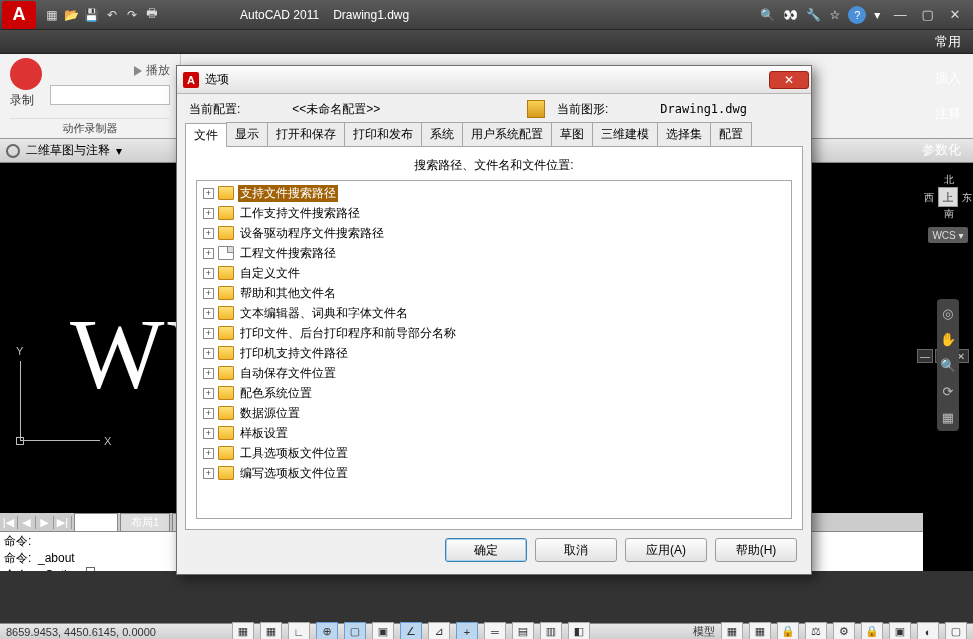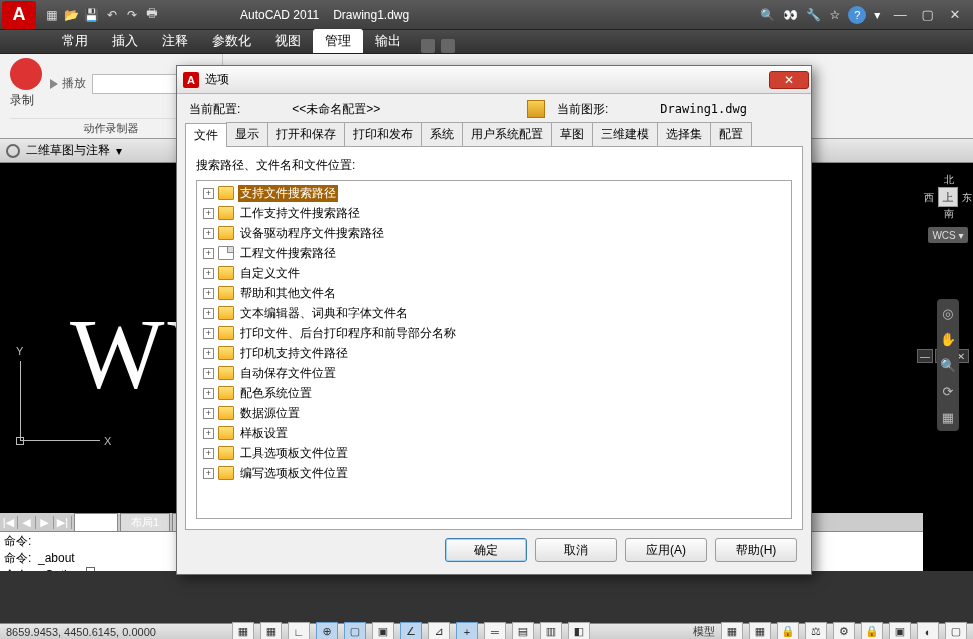--- a/index.html
+++ b/index.html
@@ -9,21 +9,21 @@
 .titlebar { height: 30px; background: linear-gradient(#5a5a5a,#3f3f3f); display: flex; align-items: center; color: #fff; font-size: 12px; border-bottom: 1px solid #222; }
 .titlebar .logo { width: 34px; height: 28px; margin-left: 2px; background:#c00; border-radius:3px; display:flex;align-items:center;justify-content:center;font-weight:bold;font-size:18px;color:#fff;}
 .titlebar .qat { display:flex; gap:4px; margin-left:8px;}
 .titlebar .qat span{width:16px;height:16px;display:inline-flex;align-items:center;justify-content:center;font-size:12px;color:#ddd;}
 .titlebar .titletext{ flex:0 0 auto; margin-left:80px; display:flex; gap:14px;}
 .titlebar .right{ margin-left:auto; display:flex; align-items:center; gap:8px; padding-right:6px;}
 .titlebar .help{ width:18px;height:18px;border-radius:50%;background:#4a90d9;color:#fff;display:flex;align-items:center;justify-content:center;font-size:11px;}
 .titlebar .winbtns span{display:inline-block;width:24px;text-align:center;color:#ddd;font-size:13px;}
 
 
-.ribbontabs { height: 24px; background: linear-gradient(#4a4a4a,#333); display:flex; align-items:flex-end; padding-left:50px; gap:0; font-size:13px; color:#fff; border-bottom:1px solid #222;}
+.ribbontabs { height: 24px; background: linear-gradient(#4a4a4a,#333); display:flex; align-items:flex-end; padding-left:50px; gap:12px; font-size:13px; color:#fff; border-bottom:1px solid #222;flex-direction:column;}
 .ribbontabs .tab{ padding:3px 12px; cursor:pointer;}
 .ribbontabs .tab.active{ background:#fff; color:#000; border-radius:3px 3px 0 0;}
 .ribbontabs .extra{ margin-left:8px; display:flex; gap:6px;}
 .ribbontabs .extra span{width:14px;height:14px;background:#666;border-radius:2px;}
 
 
 .ribbonpanel{ height:85px; background:#f2f2f2; border-bottom:1px solid #999; display:flex;}
 .ribbonpanel .group{ border-right:1px solid #c8c8c8; padding:4px 10px 2px 10px; display:flex;flex-direction:column;justify-content:space-between;font-size:12px;color:#333;}
 .ribbonpanel .group .body{display:flex;align-items:center;gap:8px;}
 .ribbonpanel .bigbtn{display:flex;flex-direction:column;align-items:flex-start;gap:2px;font-size:12px;}
@@ -79,21 +79,21 @@
 .dlgtitle .closebtn{margin-left:auto;width:40px;height:18px;background:#d04030;border:1px solid #a02014;border-radius:3px;color:#fff;display:flex;align-items:center;justify-content:center;font-size:12px;}
 
 .dlgrow1{display:flex;align-items:center;font-size:12px;padding:6px 12px 4px 12px;gap:12px;}
 .dlgrow1 .profico{width:18px;height:18px;background:linear-gradient(#f7d154,#d99a1e);border:1px solid #b27a0b;}
 
 .dlgtabs{display:flex;font-size:12px;padding:0 8px;}
 .dlgtabs .dtab{padding:3px 8px;border:1px solid #a7a7a7;border-bottom:none;background:#ececec;margin-right:-1px;cursor:pointer;}
 .dlgtabs .dtab.active{background:#fff;position:relative;top:1px;}
 
 .dlgbody{flex:1;margin:0 8px 8px 8px;background:#fff;border:1px solid #a7a7a7;padding:10px 10px 10px 10px;display:flex;flex-direction:column;}
-.dlgbody .caption{font-size:12px;margin-bottom:6px;}
+.dlgbody .caption{font-size:12px;margin-bottom:6px;text-align:center;}
 .treewrap{flex:1;display:flex;gap:10px;min-height:0;}
 .tree{flex:1;border:1px solid #a7a7a7;background:#fff;overflow:auto;font-size:12px;padding:2px;}
 .tree .node{display:flex;align-items:center;gap:4px;height:20px;padding-left:4px;white-space:nowrap;}
 .tree .plus{width:11px;height:11px;border:1px solid #888;display:flex;align-items:center;justify-content:center;font-size:9px;line-height:1;color:#444;background:#fff;}
 .tree .fico{width:16px;height:14px;background:linear-gradient(#ffe27a,#f6b72c);border:1px solid #b9841a;border-radius:1px;position:relative;}
 .tree .fico.page{background:#fff;border:1px solid #888;}
 .tree .fico.page::after{content:"";position:absolute;right:0;top:0;width:5px;height:5px;background:#ddd;border-left:1px solid #888;border-bottom:1px solid #888;}
 .tree .sel{background:#a16207;color:#fff;padding:0 2px;}
 .tree .lbl{padding:0 2px;}
 
@@ -163,21 +163,21 @@
   </div>
 </div>
 
 <div class="ribbonpanel">
   <div class="group">
     <div class="body">
       <div class="bigbtn">
         <div class="ico"></div>
         <span>录制</span>
       </div>
-      <div style="display:flex;flex-direction:row;gap:6px;">
+      <div style="display:flex;flex-direction:column;gap:6px;align-items:flex-end;">
         <div class="play">
           <div class="tri"></div>
           <span>播放</span>
         </div>
         <div style="width:120px;height:20px;border:1px solid #bbb;background:#fff;"></div>
       </div>
     </div>
     <div class="grouplabel">动作录制器</div>
   </div>
 </div>

